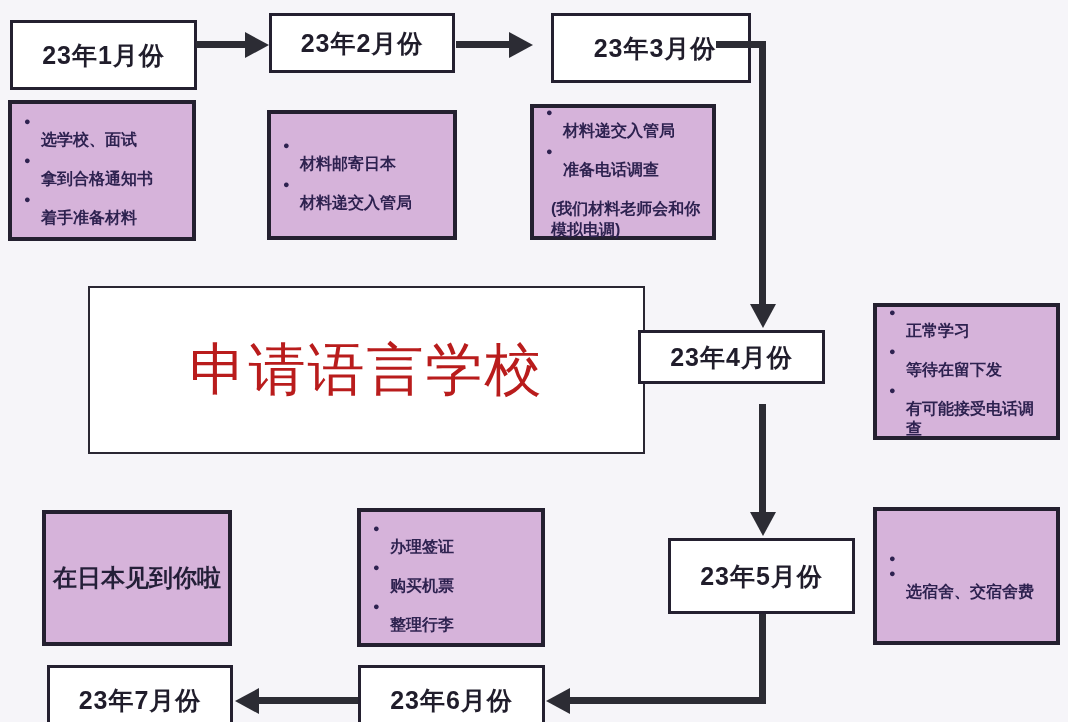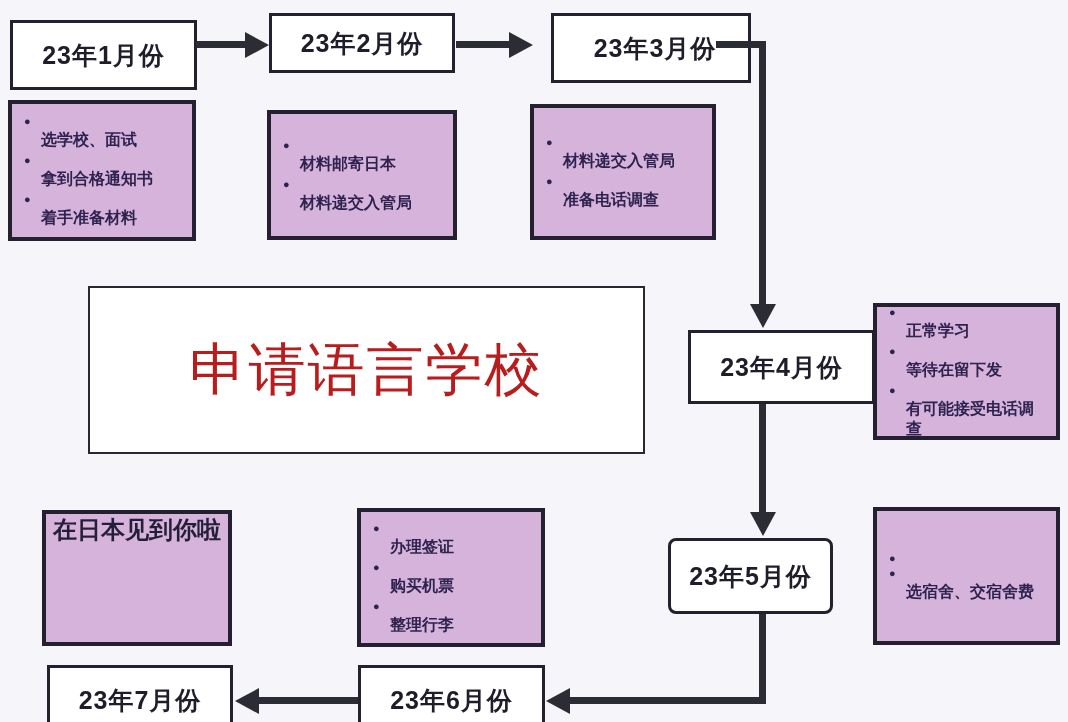--- a/index.html
+++ b/index.html
@@ -18,22 +18,22 @@
     border:3px solid #242030;
     display:flex;align-items:center;justify-content:center;
     color:#201d2b;
     font-size:25px;font-weight:600;
     letter-spacing:1px;
     box-sizing:border-box;
   }
   .b-jan{left:10px;top:20px;width:187px;height:70px;}
   .b-feb{left:269px;top:13px;width:186px;height:60px;}
   .b-mar{left:551px;top:13px;width:200px;height:70px;padding-left:8px;}
-  .b-apr{left:688px;top:330px;width:187px;height:74px;}
-  .b-may{left:668px;top:538px;width:165px;height:76px;border-radius:8px;}
+  .b-apr{left:638px;top:330px;width:187px;height:54px;}
+  .b-may{left:668px;top:538px;width:187px;height:76px;}
   .b-jun{left:358px;top:665px;width:187px;height:70px;}
   .b-jul{left:47px;top:665px;width:186px;height:70px;}
 
   
   .nbox{
     position:absolute;
     background:#d6b3da;
     border:4px solid #242030;
     box-sizing:border-box;
     display:flex;flex-direction:column;justify-content:center;
@@ -51,21 +51,21 @@
 
   .nline{display:flex;align-items:flex-start;}
   .nline .dot{flex:0 0 17px;font-size:11px;transform:translateY(2px);}
   .nline .ntext{flex:1 1 auto;margin-top:18px;}
   .nline.cont{padding-left:5px;}
 
   
   .arrival{
     position:absolute;left:42px;top:510px;width:190px;height:136px;
     background:#d6b3da;border:4px solid #242030;box-sizing:border-box;
-    display:flex;justify-content:center;
+    display:flex;align-items:center;justify-content:center;
     color:#241f38;font-size:24px;font-weight:700;
   }
 
   
   .titlebox{
     position:absolute;left:88px;top:286px;width:557px;height:168px;
     background:#ffffff;border:2px solid #2a2733;box-sizing:border-box;
     display:flex;flex-direction:column;align-items:center;justify-content:center;
     color:#b91c1c;font-size:57px;font-weight:500;line-height:1.32;
     letter-spacing:2px;
@@ -131,20 +131,23 @@
 
   <div class="nbox n-mar">
     <div class="nline">
       <span class="dot">●</span>
       <span class="ntext">材料递交入管局</span>
     </div>
     <div class="nline">
       <span class="dot">●</span>
       <span class="ntext">准备电话调查</span>
     </div>
+    <div class="nline cont">
+      <span class="ntext">(我们材料老师会和你模拟电调)</span>
+    </div>
   </div>
 
   <div class="titlebox">
     <div>申请语言学校</div>
   </div>
 
   <div class="mbox b-apr">
     <span>23年4月份</span>
   </div>
   <div class="nbox n-apr">

